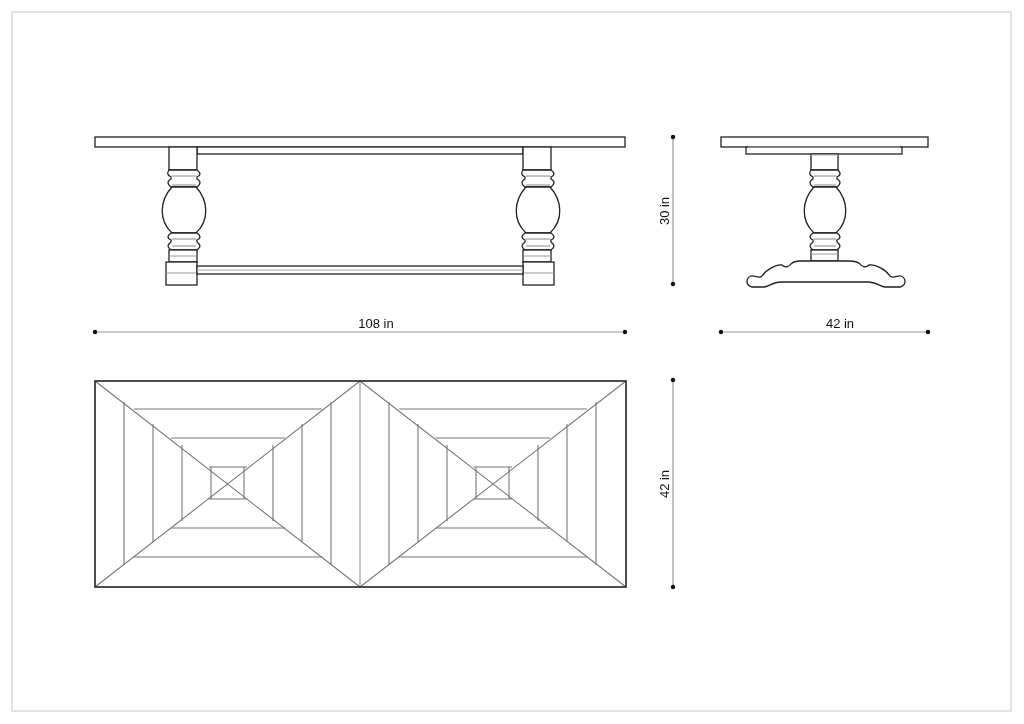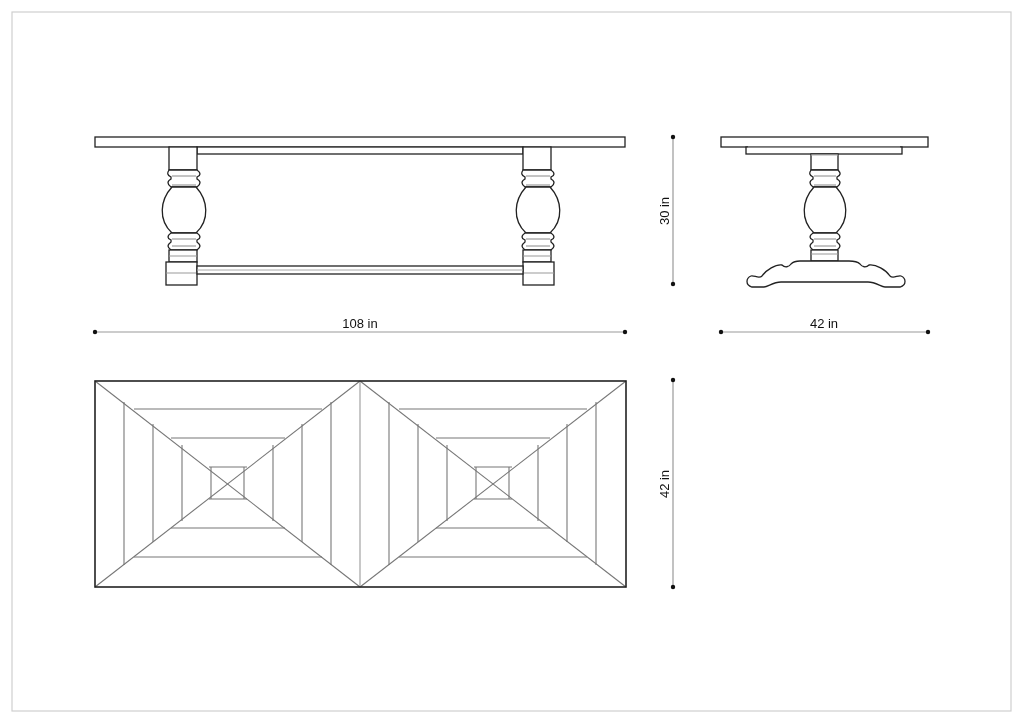--- a/index.html
+++ b/index.html
@@ -1,20 +1,20 @@
 <!DOCTYPE html>
 <html><head>
 <meta charset="utf-8">
 <style>
   html, body { margin: 0; padding: 0; background: #ffffff; }
   body { width: 1024px; height: 724px; position: relative; overflow: hidden; font-family: "Liberation Sans", sans-serif; }
   #sheet { position: absolute; left: 0; top: 0; width: 1024px; height: 724px; }
   svg { position: absolute; left: 0; top: 0; }
   .label { position: absolute; font-family: "Liberation Sans", sans-serif; font-size: 13px; color: #111; white-space: nowrap; }
-  .label.h { transform: translate(-50%, -50%); }
+  .label.h { transform: translate(-50%, -50%); margin-left: 16px; }
   .label.v { transform: translate(-50%, -50%) rotate(-90deg); }
 </style>
 </head>
 <body>
 
 <div id="sheet">
 <svg width="1024" height="724" viewBox="0 0 1024 724" xmlns="http://www.w3.org/2000/svg">
 
   <rect x="12" y="12" width="999" height="699" fill="none" stroke="#cfcfcf" stroke-width="1.2"></rect>
 

